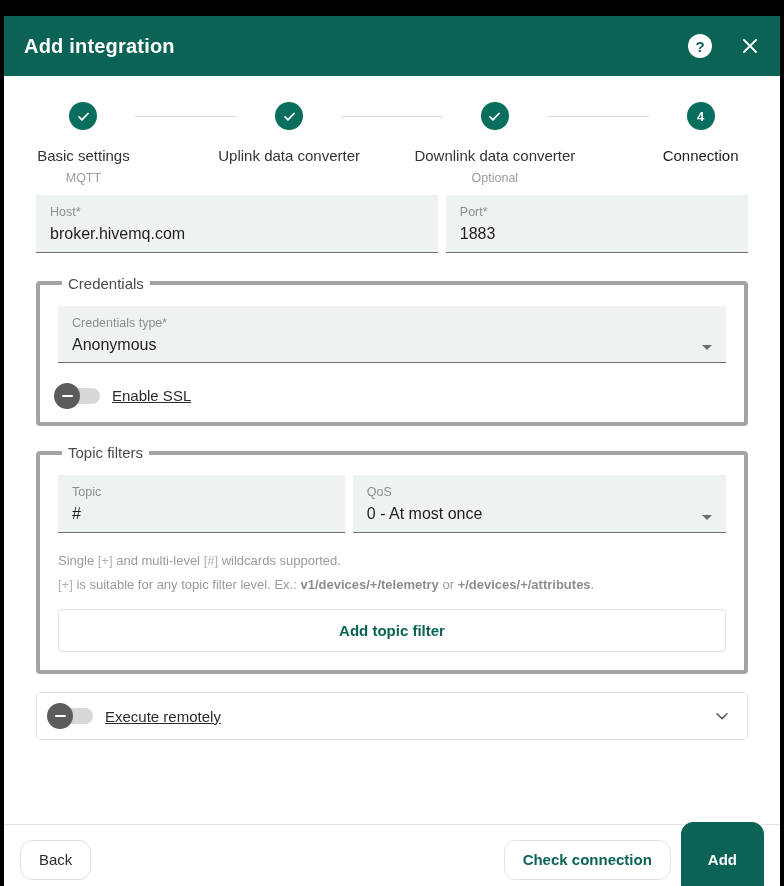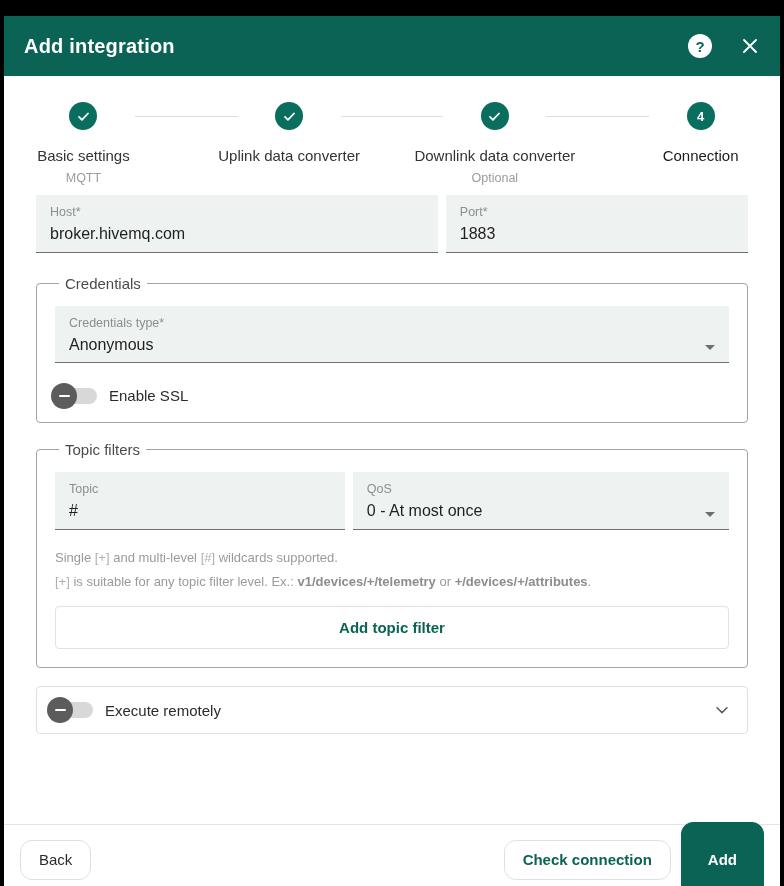--- a/index.html
+++ b/index.html
@@ -143,21 +143,21 @@
     width: 0; height: 0;
     border-left: 5px solid transparent;
     border-right: 5px solid transparent;
     border-top: 5px solid #6b7070;
     cursor: pointer;
   }
   .row { display: flex; gap: 8px; }
 
   
   .group {
-    border: 1px solid #a3a3a3;
+    border: 4px solid #a3a3a3;
     border-radius: 4px;
     margin: 0;
     padding: 14px 18px 18px 18px;
   }
   .group > legend {
     font-size: 15px;
     color: #4b4b4b;
     padding: 0 6px;
     margin-left: 4px;
   }
@@ -182,20 +182,21 @@
   }
   .switch .thumb::after {
     content: "";
     width: 11px; height: 2px;
     background: #ffffff;
     border-radius: 1px;
   }
   .toggle-label {
     font-size: 15px;
     color: #2b2b2b;
+    text-decoration: underline;
   }
 
   
   .hint-block { margin-top: 18px; }
   .hint {
     font-size: 13px;
     color: #9a9a9a;
     line-height: 1.55;
     margin: 0 0 4px 0;
     white-space: nowrap;

